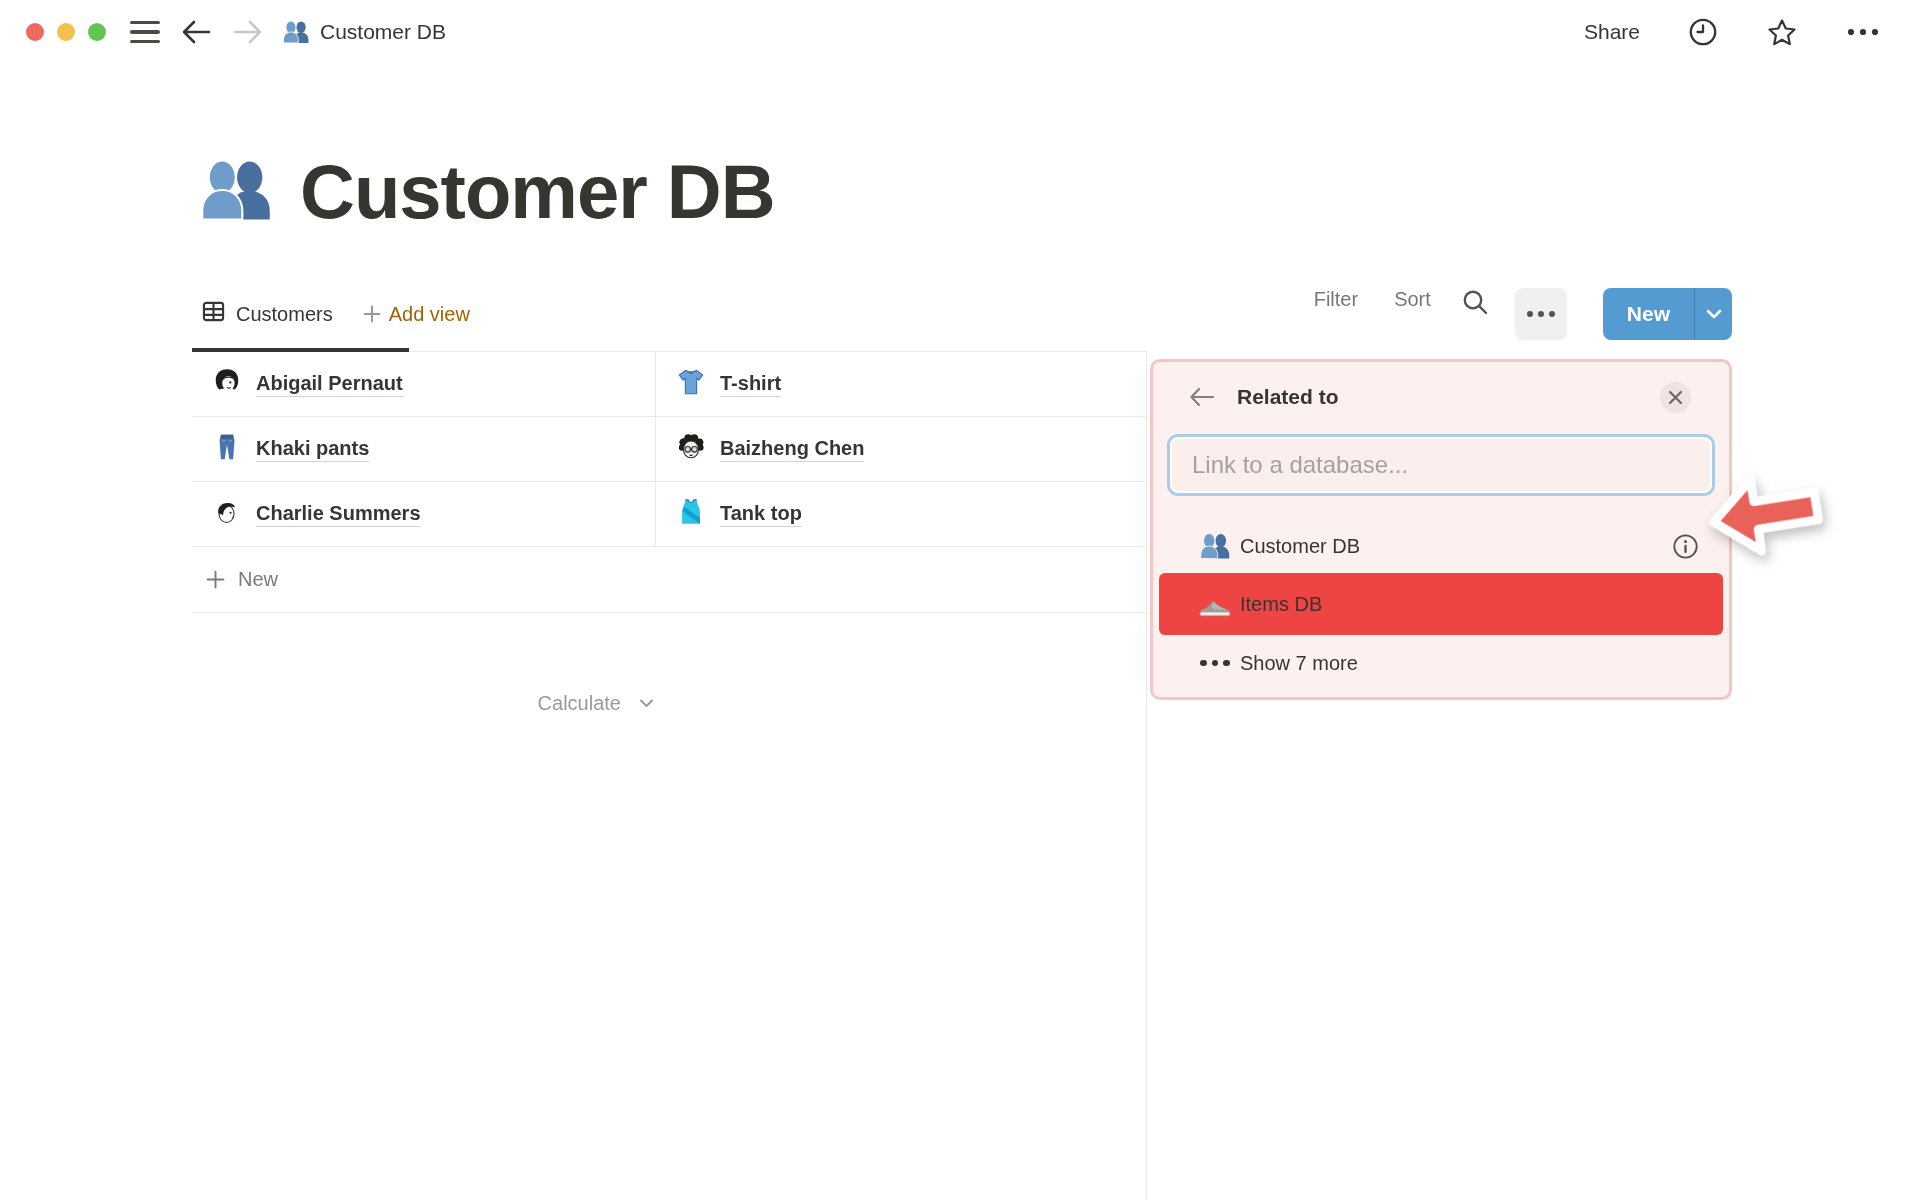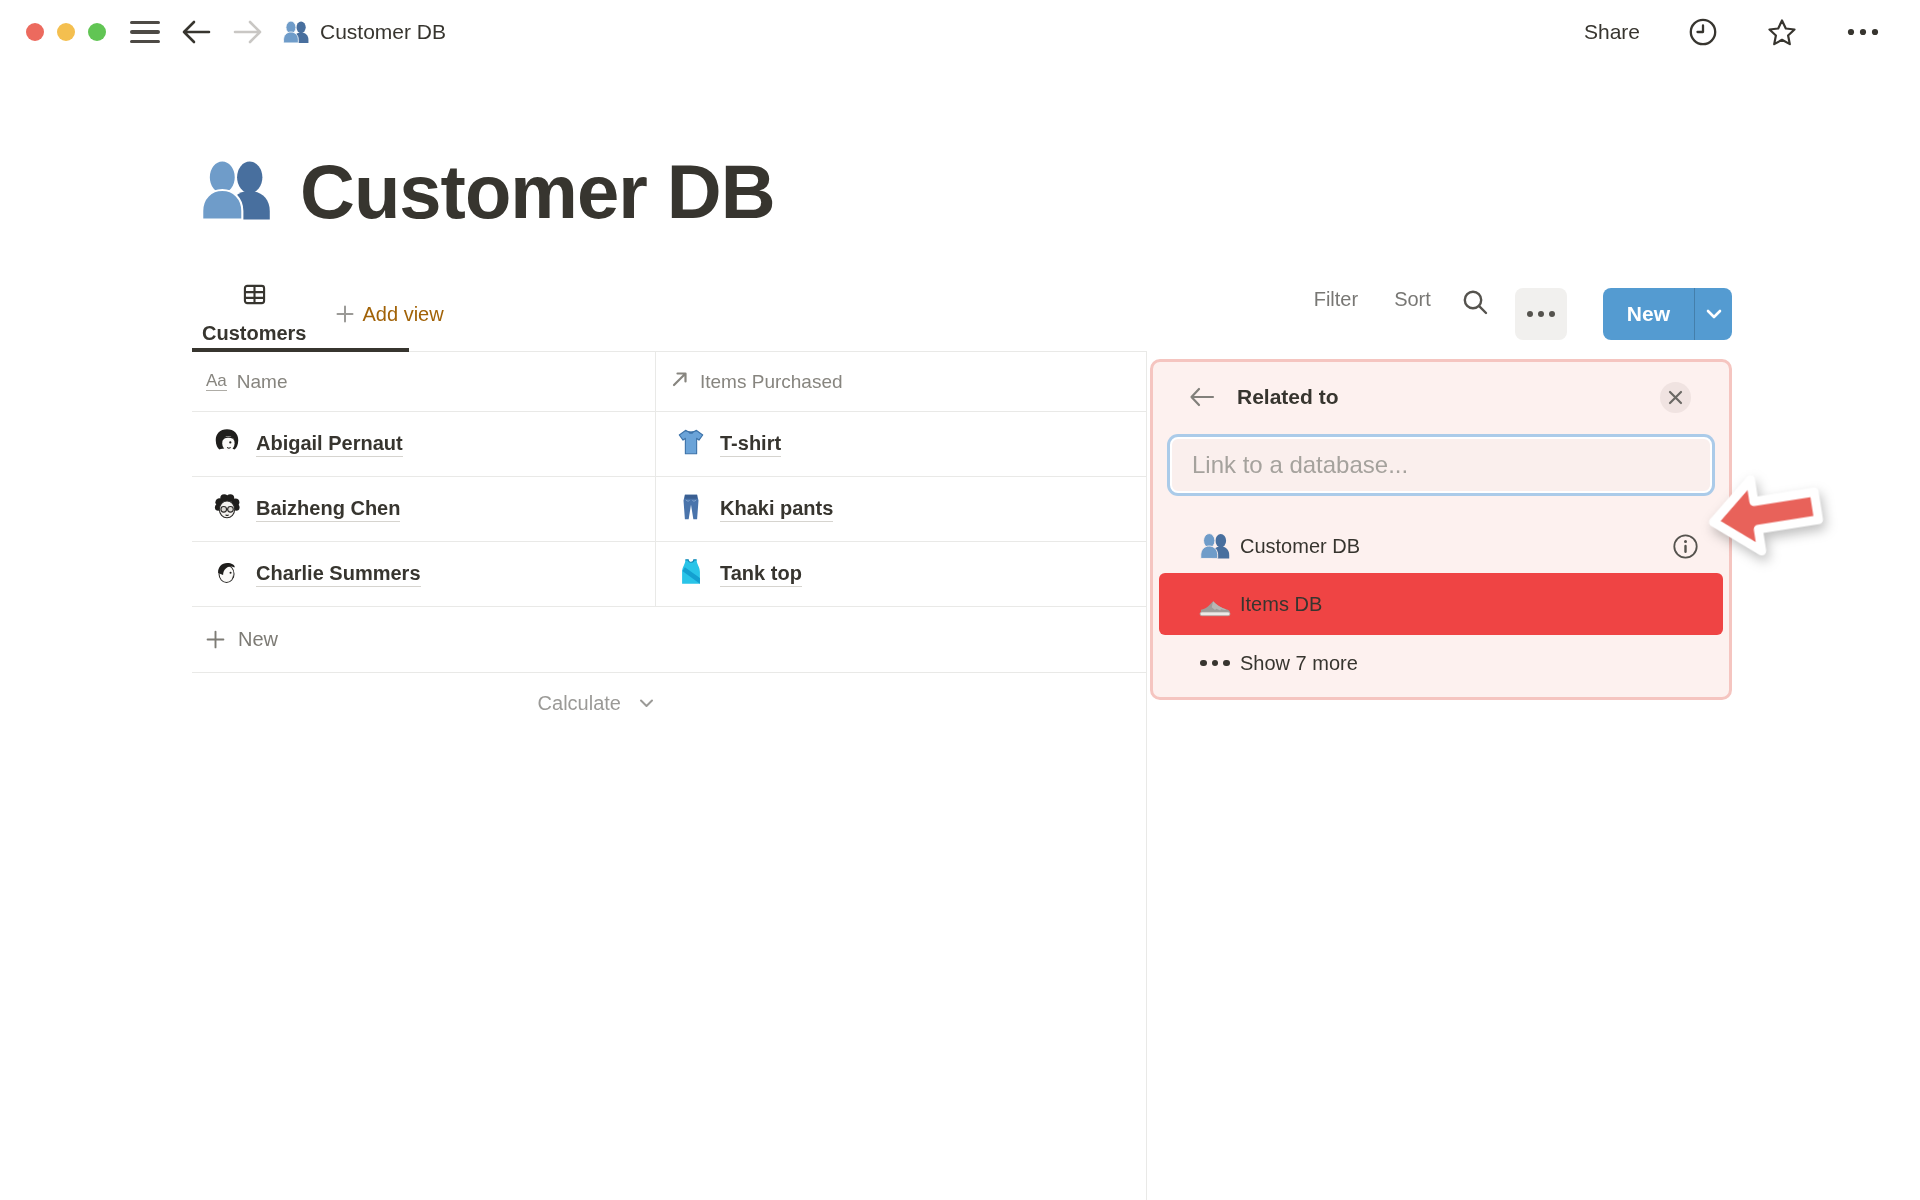--- a/index.html
+++ b/index.html
@@ -24,21 +24,21 @@
   .share { font-size:21px; color:#37352f; cursor:pointer; }
   .icon-btn { display:flex; align-items:center; justify-content:center; cursor:pointer; }
 
   
   .page-title-row { position:absolute; left:198px; top:148px; display:flex; align-items:center; gap:26px; }
   .page-title-row h1 { font-size:76px; font-weight:700; letter-spacing:-1px; color:#37352f; }
 
   
   .toolbar { position:absolute; left:192px; right:188px; top:288px; height:52px;
     display:flex; align-items:center; }
-  .view-tab { display:flex; align-items:center; gap:11px; padding:0 10px; font-size:20px; font-weight:700; cursor:pointer;flex-direction:column; }
+  .view-tab { display:flex; align-items:center; gap:11px; padding:0 10px; font-size:20px; font-weight:400; cursor:pointer; }
   .add-view { display:flex; align-items:center; gap:8px; margin-left:20px; font-size:20px; color:#a16207; cursor:pointer; }
   .tb-actions { margin-left:auto; display:flex; align-items:flex-start; }
   .txt-btn { font-size:20px; color:#787774; cursor:pointer; }
   .txt-btn + .txt-btn { margin-left:36px; }
   .search-btn { margin-left:30px; }
   .more-box { margin-left:26px; width:52px; height:52px; background:#f1f0ee; border-radius:8px;
     display:flex; align-items:center; justify-content:center; gap:5px; cursor:pointer; }
   .more-box i { width:6px; height:6px; border-radius:50%; background:#55534e; }
   .new-btn { margin-left:36px; height:52px; display:flex; border-radius:8px; overflow:hidden; background:#549bd1; cursor:pointer; }
   .new-btn .main { padding:0 24px; display:flex; align-items:center; color:#fff; font-size:21px; font-weight:700; }
@@ -200,34 +200,20 @@
         </span>
       </div>
     </div>
   </div>
 
   <div class="top-line"></div>
   <div class="tab-underline"></div>
   <div class="v-line"></div>
 
   <div class="table">
-    <div class="t-head">
-      <div class="cell">
-        <span class="aa-glyph">Aa</span>
-        <span>Name</span>
-      </div>
-      <div class="cell">
-        <span>
-          <svg width="20" height="20" viewBox="0 0 20 20">
-              <path d="M4 16 L15 5 M7.5 4.5 H15.5 V12.5" stroke="#87857f" stroke-width="2.2" fill="none" stroke-linecap="round" stroke-linejoin="round"></path>
-            </svg>
-        </span>
-        <span>Items Purchased</span>
-      </div>
-    </div>
 
     <div class="t-row">
       <div class="cell">
         <span>
           <svg width="30" height="30" viewBox="0 0 32 32">
             <path d="M16 2.5 c-7.5 0 -12 5 -12 11.5 0 5 2 8.5 4 10 2.5-1.5 13.5-1.5 16 0 2-1.5 4-5 4-10 0-6.5 -4.5-11.5 -12-11.5z" fill="#1f1e1c"></path>
             <ellipse cx="17.5" cy="17.5" rx="6.6" ry="7.8" fill="#fbfaf8"></ellipse>
             <path d="M11.5 13 c2-2.5 8-3 11-1" stroke="#1f1e1c" stroke-width="1.4" fill="none"></path>
             <circle cx="19.5" cy="16.5" r="1.2" fill="#1f1e1c"></circle>
             <path d="M16.5 22 q1.5 1.2 3 0" stroke="#1f1e1c" stroke-width="1.1" fill="none" stroke-linecap="round"></path>
@@ -240,50 +226,50 @@
           <svg width="30" height="30" viewBox="0 0 32 32">
             <path d="M10.5 3.5 L3.5 8.5 L7.5 14 L10 12 V28.5 H22 V12 L24.5 14 L28.5 8.5 L21.5 3.5 C20 6 12 6 10.5 3.5 Z" fill="#6aa3d8" stroke="#3c72a8" stroke-width="1.2" stroke-linejoin="round"></path>
             <path d="M12 3.8 c1.2 1.8 6.8 1.8 8 0 l-2.4 3.4 h-3.2 z" fill="#3c72a8"></path>
           </svg>
         </span>
         <span class="link">T-shirt</span>
       </div>
     </div>
 
     <div class="t-row">
+      <div class="cell">
+        <span>
+          <svg width="30" height="30" viewBox="0 0 32 32">
+            <path d="M9.5 3 H22.5 L24 9 L22.5 29 H18.5 L16 13.5 L13.5 29 H9.5 L8 9 Z" fill="#4a74ab"></path>
+            <path d="M9.5 3 H22.5 V7.2 H9.3 Z" fill="#3a5f92"></path>
+            <path d="M10.5 8.5 c1.5 1.5 3 1.5 4 .5 M21.5 8.5 c-1.5 1.5 -3 1.5 -4 .5" stroke="#86a8cf" stroke-width="1" fill="none"></path>
+          </svg>
+        </span>
+        <span class="link">Khaki pants</span>
+      </div>
       <div class="cell">
         <span>
           <svg width="30" height="30" viewBox="0 0 32 32">
             <g fill="#1f1e1c">
               <circle cx="8" cy="11" r="4.4"></circle>
                 <circle cx="13" cy="6.5" r="4.2"></circle>
                 <circle cx="19.5" cy="6.5" r="4.2"></circle>
                 <circle cx="25" cy="11" r="4.2"></circle>
                 <circle cx="26" cy="16.5" r="3.4"></circle>
                 <circle cx="6.5" cy="16.5" r="3.4"></circle>
             </g>
             <ellipse cx="16" cy="18.5" rx="8.2" ry="9" fill="#f4f2ef" stroke="#2a2927" stroke-width="1.1"></ellipse>
             <circle cx="12.5" cy="18.5" r="3" fill="#dcd9d4" stroke="#2a2927" stroke-width="1.2"></circle>
             <circle cx="19.7" cy="18.5" r="3" fill="#dcd9d4" stroke="#2a2927" stroke-width="1.2"></circle>
             <path d="M15.5 18.5 h1.2" stroke="#2a2927" stroke-width="1.2"></path>
             <path d="M14.8 24.5 q1.3 1 2.6 0" stroke="#2a2927" stroke-width="1.1" fill="none" stroke-linecap="round"></path>
           </svg>
         </span>
         <span class="link">Baizheng Chen</span>
       </div>
-      <div class="cell">
-        <span>
-          <svg width="30" height="30" viewBox="0 0 32 32">
-            <path d="M9.5 3 H22.5 L24 9 L22.5 29 H18.5 L16 13.5 L13.5 29 H9.5 L8 9 Z" fill="#4a74ab"></path>
-            <path d="M9.5 3 H22.5 V7.2 H9.3 Z" fill="#3a5f92"></path>
-            <path d="M10.5 8.5 c1.5 1.5 3 1.5 4 .5 M21.5 8.5 c-1.5 1.5 -3 1.5 -4 .5" stroke="#86a8cf" stroke-width="1" fill="none"></path>
-          </svg>
-        </span>
-        <span class="link">Khaki pants</span>
-      </div>
     </div>
 
     <div class="t-row">
       <div class="cell">
         <span>
           <svg width="30" height="30" viewBox="0 0 32 32">
             <ellipse cx="15.5" cy="18" rx="8" ry="9.2" fill="#fbfaf8" stroke="#2a2927" stroke-width="1.1"></ellipse>
             <path d="M6.5 17 c-0.5-7 5-11.5 11.5-10.5 4 .6 7 2.8 6 4.8 -4-2.2 -7.2-1 -9.2 1 -2 2 -2.8 3.5 -3 7 z" fill="#1f1e1c"></path>
             <circle cx="19.8" cy="16.8" r="1.1" fill="#1f1e1c"></circle>
             <path d="M22.5 20.5 c.8 .8 .3 2 -.8 2.2" stroke="#2a2927" stroke-width="1" fill="none" stroke-linecap="round"></path>

